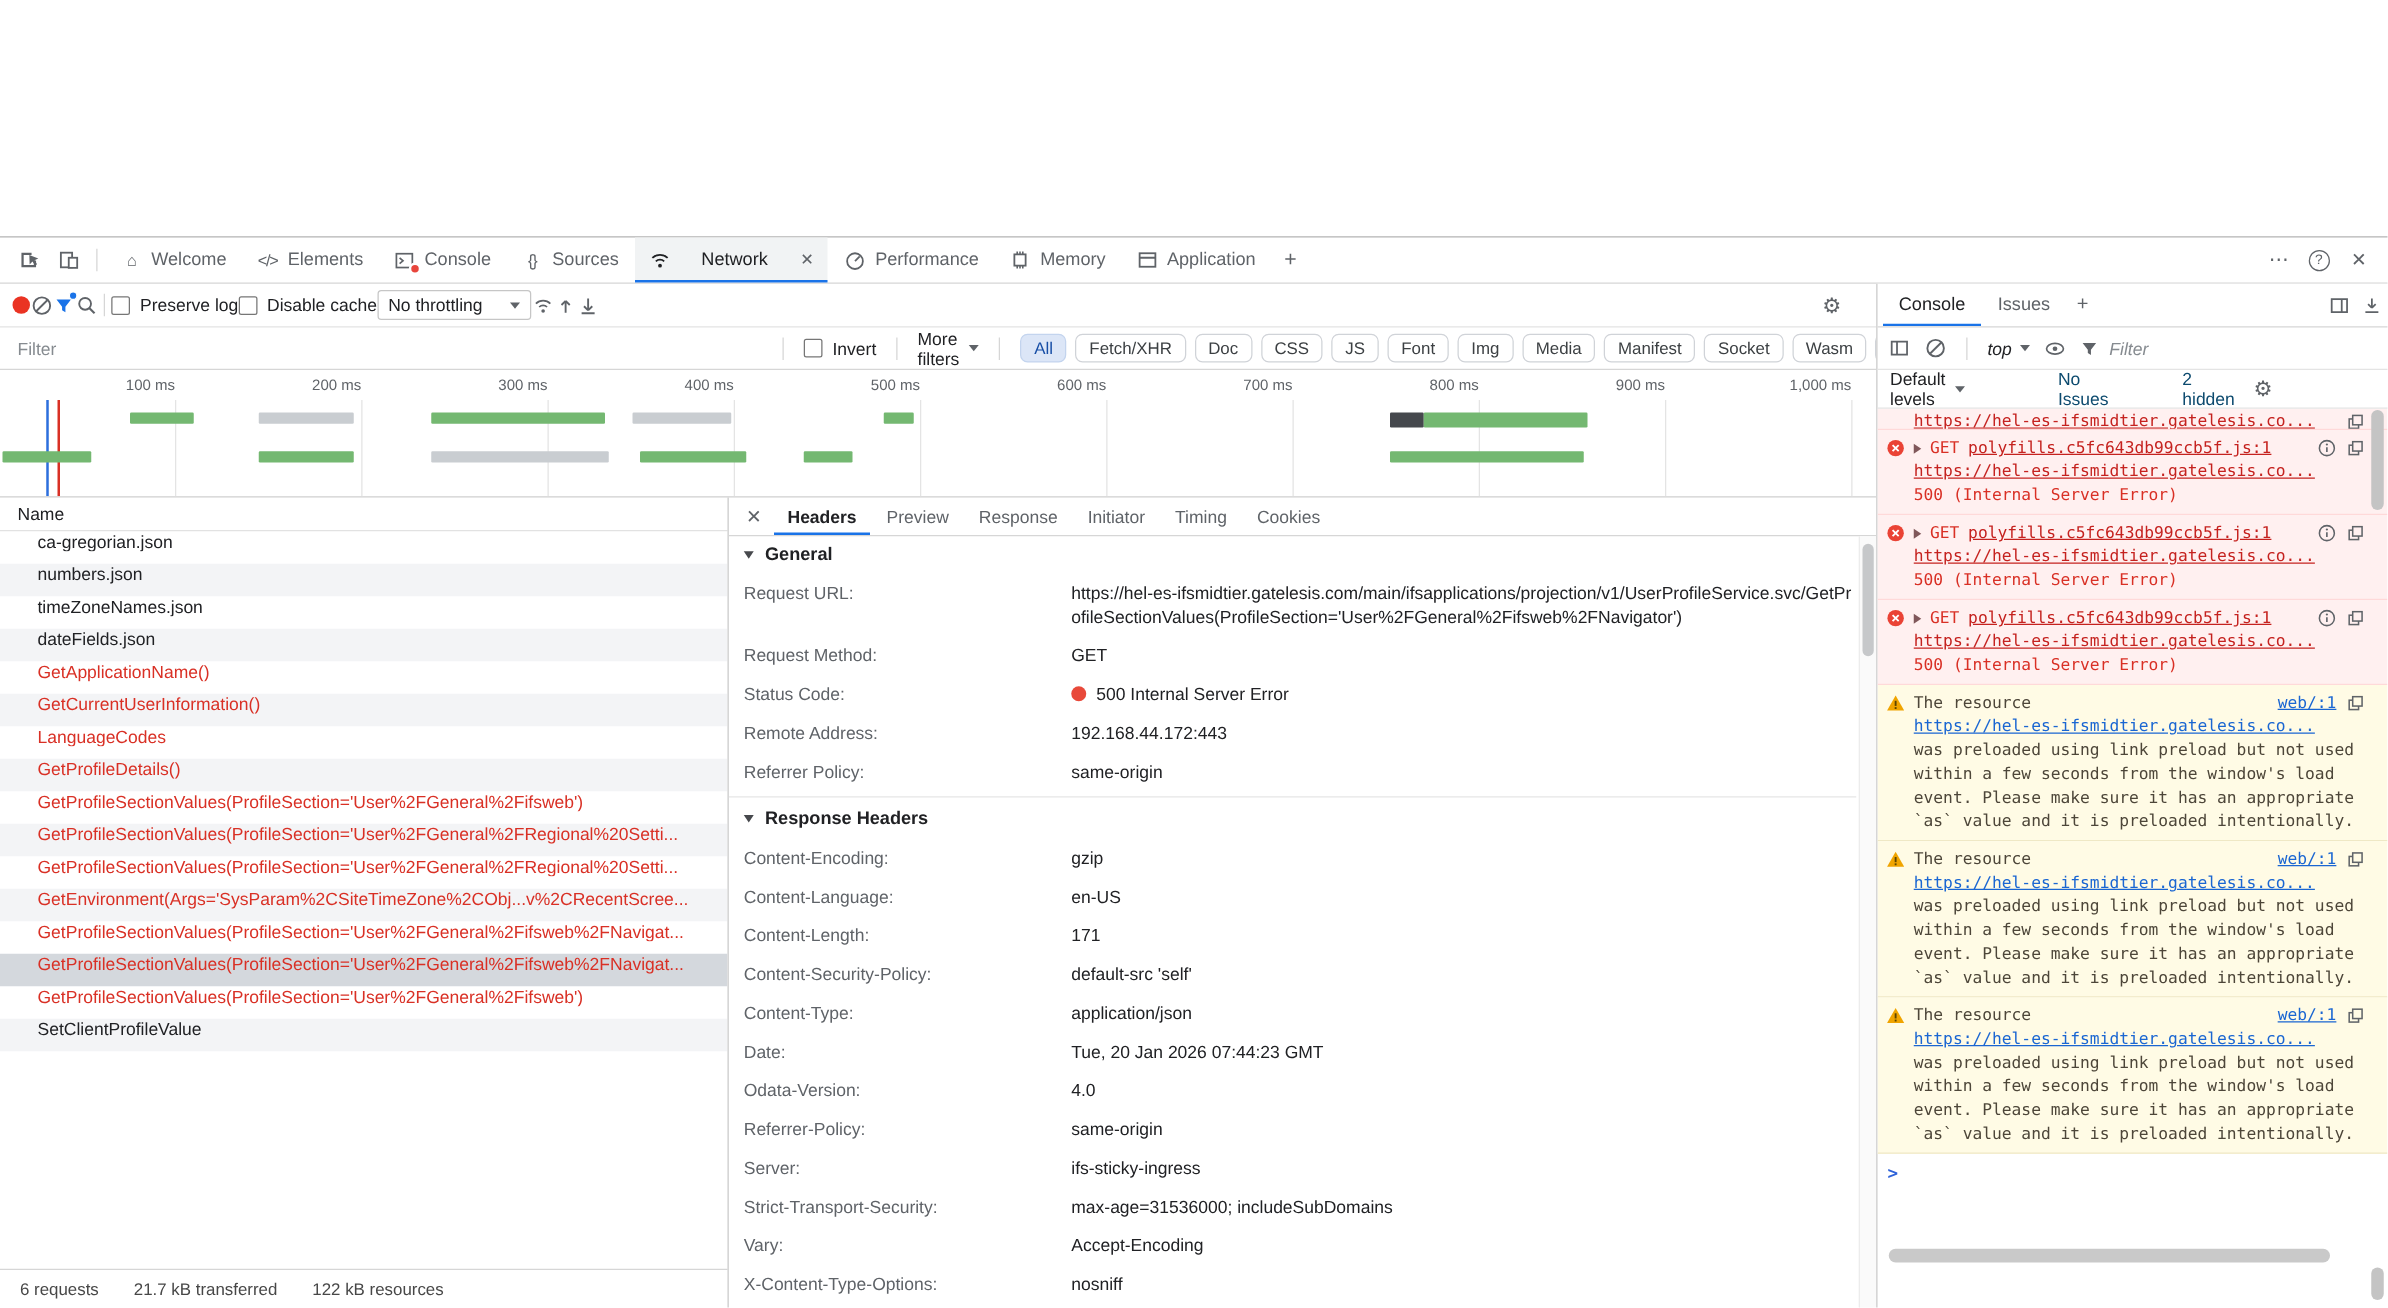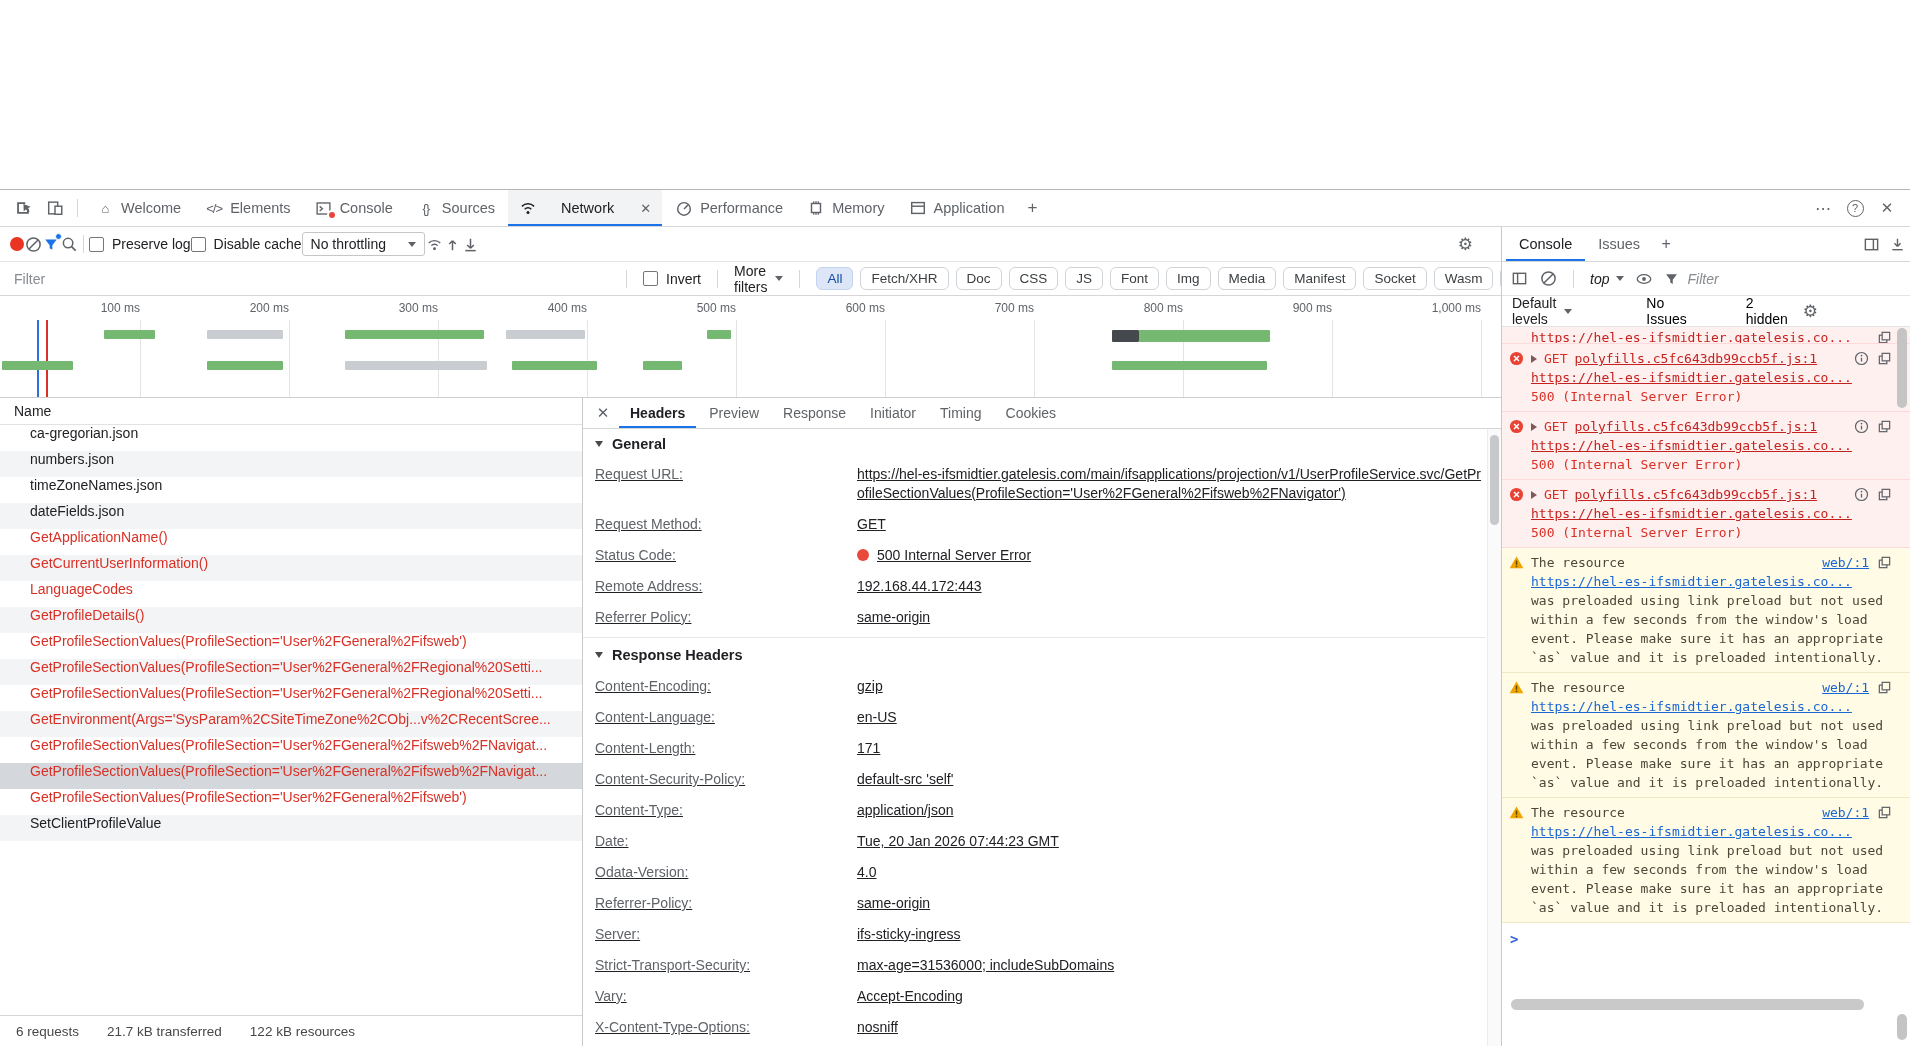--- a/index.html
+++ b/index.html
@@ -82,39 +82,39 @@
   
   .details { flex:1; display:flex; flex-direction:column; border-left:1px solid #c9c9c9; min-height:0; position:relative; }
   .det-tabs { height:31px; flex:none; display:flex; align-items:center; border-bottom:1px solid #d6d6d6; padding:0 6px; gap:2px; font-size:14px; color:#5f6368; }
   .det-close { width:28px; height:26px; display:flex; align-items:center; justify-content:center; font-size:15px; color:#5f6368; flex:none; }
   .det-tab { padding:0 11px; height:100%; display:flex; align-items:center; white-space:nowrap; }
   .det-tab.active { color:#202124; box-shadow:inset 0 -2px 0 #1a73e8; font-weight:bold; }
   .det-body { flex:1; overflow:hidden; padding-right:16px; }
   .sect-head { height:30px; display:flex; align-items:center; gap:9px; padding:0 12px; font-size:14.5px; font-weight:bold; color:#202124; }
   .sect-head.bordered { border-top:1px solid #e6e6e6; margin-top:4px; height:34px; }
   .tri-down { width:0; height:0; border-left:4.5px solid transparent; border-right:4.5px solid transparent; border-top:6px solid #47494d; }
-  .kv { display:flex; padding:6px 0 6px 12px; font-size:14px; line-height:19px;text-decoration:underline; }
+  .kv { display:flex; padding:6px 0 6px 12px; font-size:14px; line-height:19px; }
   .kv-label { width:262px; flex:none; color:#5f6368; }
   .kv-value { flex:1; word-break:break-all; color:#202124; display:flex; gap:8px; align-items:flex-start; }
   .status-dot { display:none; width:12px; height:12px; border-radius:50%; background:#e8493a; margin-top:3px; flex:none; }
   .kv.has-dot .status-dot { display:block; }
   .det-scroll { position:absolute; right:0; top:31px; bottom:0; width:14px; background:#fafafa; border-left:1px solid #ececec; }
   .det-thumb { position:absolute; left:2px; right:2px; top:6px; height:90px; background:#c6c8ca; border-radius:6px; }
 
   
   .drawer-tabs { height:35px; flex:none; display:flex; align-items:center; border-bottom:1px solid #d6d6d6; padding:0 4px; font-size:14.5px; color:#5f6368; }
   .dtab { padding:0 13px; height:100%; display:flex; align-items:center; }
   .dtab.active { color:#202124; box-shadow:inset 0 -2px 0 #1a73e8; }
   .dtab-add { width:26px; height:26px; display:flex; align-items:center; justify-content:center; font-size:16px; color:#5f6368; }
   .console-toolbar { height:34px; flex:none; display:flex; align-items:center; border-bottom:1px solid #e4e4e4; padding:0 8px; gap:11px; font-size:14px;font-style:italic; }
   .top-select { display:flex; align-items:center; gap:7px; color:#202124; }
   .console-filter { display:flex; align-items:center; gap:8px; color:#868b90; }
   .levels-row { height:31px; flex:none; display:flex; align-items:center; border-bottom:1px solid #e4e4e4; padding:0 92px 0 10px; gap:15px; font-size:14px; }
   .lev-left { display:flex; align-items:center; gap:8px; color:#202124; }
-  .lev-muted { color:#000000;padding-left:44px; }
+  .lev-muted { color:#0c4a6e;padding-left:44px; }
 
   .console-msgs { flex:1; overflow:hidden; font-family:"DejaVu Sans Mono","Liberation Mono",monospace; font-size:13px; line-height:19px; }
   .cmsg { display:flex; gap:7px; padding:5px 18px 5px 7px; border-bottom:1px solid #e8e8e8; }
   .cmsg-error { background:#fff0f0; border-color:#ffd9d9; color:#d93025; }
   .cmsg-warn  { background:#fffbe5; border-color:#efe8c5; color:#4d4639; }
   .cmsg-clip  { height:17px; overflow:hidden; padding-top:1px; padding-bottom:0; align-items:flex-start; }
   .cmsg-body { flex:1; min-width:0; }
   .cline { display:flex; align-items:center; gap:7px; }
   .flexspace { flex:1; }
   .err-link { color:#c5221f; text-decoration:underline; word-break:break-all; }

